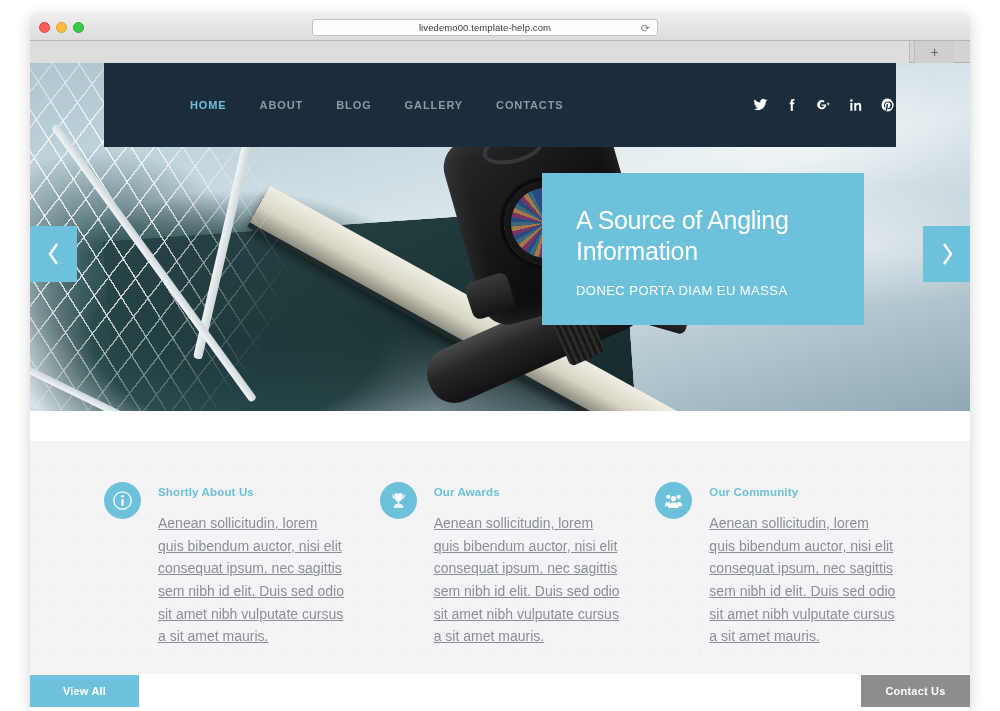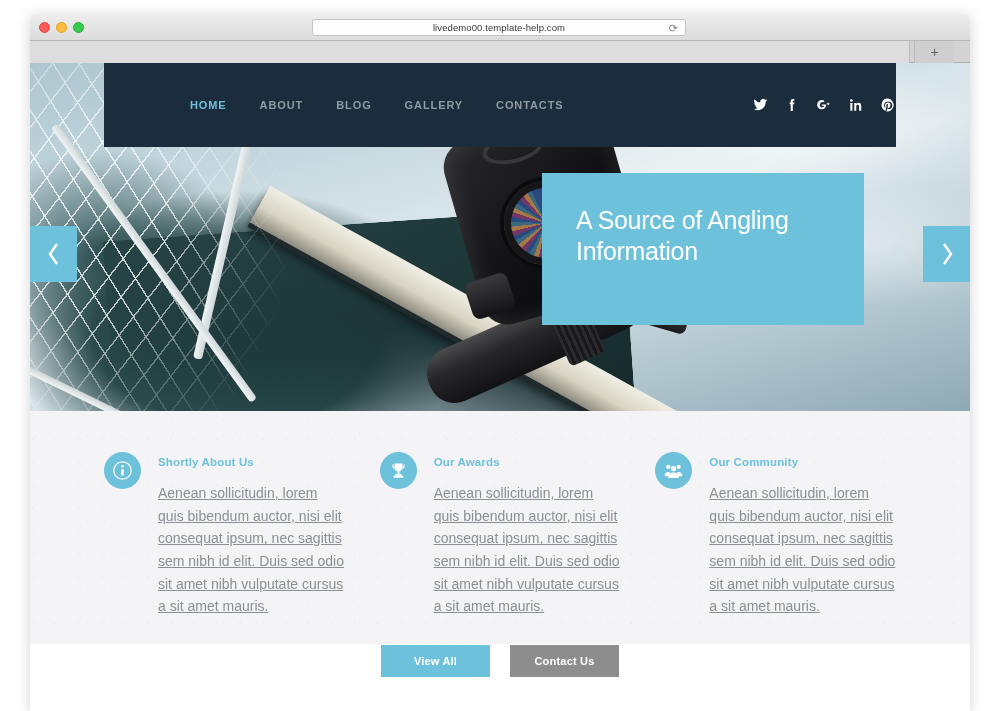--- a/index.html
+++ b/index.html
@@ -43,21 +43,21 @@
   }
   .tl { width: 11px; height: 11px; border-radius: 50%; }
   .tl.red    { background: #fb5c58; border: 1px solid #e0443e; }
   .tl.yellow { background: #fdbc40; border: 1px solid #dea123; }
   .tl.green  { background: #35cd4b; border: 1px solid #27aa35; }
 
   .url-bar {
     position: absolute;
     left: 282px;
     top: 5px;
-    width: 374px;
+    width: 346px;
     height: 17px;
     background: #fdfdfd;
     border: 1px solid #c3c3c3;
     border-radius: 3px;
     display: flex;
     align-items: center;
     justify-content: center;
   }
   .url-text {
     font-size: 9.5px;
@@ -370,20 +370,21 @@
     position: relative;
     width: 940px;
     height: 233px;
     background: #f4f4f7;
     background-image:
       radial-gradient(circle at 12% 22%, rgba(0,0,0,0.018) 0 1px, transparent 1px),
       radial-gradient(circle at 63% 71%, rgba(0,0,0,0.016) 0 1px, transparent 1px),
       radial-gradient(circle at 37% 48%, rgba(0,0,0,0.014) 0 1px, transparent 1px);
     background-size: 23px 23px, 31px 31px, 17px 17px;
     padding: 41px 0 0 0;
+    margin-top: 30px;
   }
   .feature-row {
     display: flex;
     padding: 0 74px;
     gap: 35px;
   }
   .feature {
     display: flex;
     gap: 17px;
     width: 255px;
@@ -408,21 +409,21 @@
   .feat-text {
     margin-top: 14px;
     font-size: 14px;
     color: #8a8f95;
     line-height: 1.62;
     text-decoration: underline;
   }
 
   .btn-row {
     display: flex;
-    justify-content: center;
+    justify-content: space-between;
     gap: 20px;
     margin-top: 27px;
   }
   .btn {
     width: 109px;
     height: 32px;
     border: none;
     color: #ffffff;
     font-size: 11px;
     font-weight: bold;
@@ -530,20 +531,21 @@
             </svg>
             <svg class="social-icon" viewBox="0 0 24 24">
               <path d="M12 2.4A9.6 9.6 0 0 0 8.6 21c-.2-1 0-2.1.2-3l1-4s-.3-.5-.3-1.3c0-1.3.7-2.2 1.6-2.2.8 0 1.1.6 1.1 1.3 0 .8-.5 2-.8 3.1-.2.9.5 1.7 1.4 1.7 1.7 0 2.9-2.2 2.9-4.8 0-2-1.3-3.5-3.8-3.5-2.8 0-4.5 2.1-4.5 4.4 0 .8.3 1.4.7 1.9.1.1.1.2.1.3l-.2.9c0 .2-.2.2-.3.1-1.1-.5-1.8-1.9-1.8-3.4 0-2.8 2.3-5.9 6.6-5.9 3.5 0 5.9 2.5 5.9 5.3 0 3.6-2 6.3-5 6.3-1 0-2-.5-2.3-1.2l-.6 2.4c-.2.8-.8 1.8-1.2 2.4A9.6 9.6 0 1 0 12 2.4z"></path>
             </svg>
           </div>
         </div>
       </div>
 
       <div class="slide-caption">
         <div class="slide-title">A Source of Angling Information</div>
+        <div class="slide-sub">DONEC PORTA DIAM EU MASSA</div>
       </div>
 
       <div class="slider-arrow arrow-prev">
         <svg class="chev" viewBox="0 0 16 26">
           <polyline points="11,3 4,13 11,23"></polyline>
         </svg>
       </div>
       <div class="slider-arrow arrow-next">
         <svg class="chev" viewBox="0 0 16 26">
           <polyline points="5,3 12,13 5,23"></polyline>

